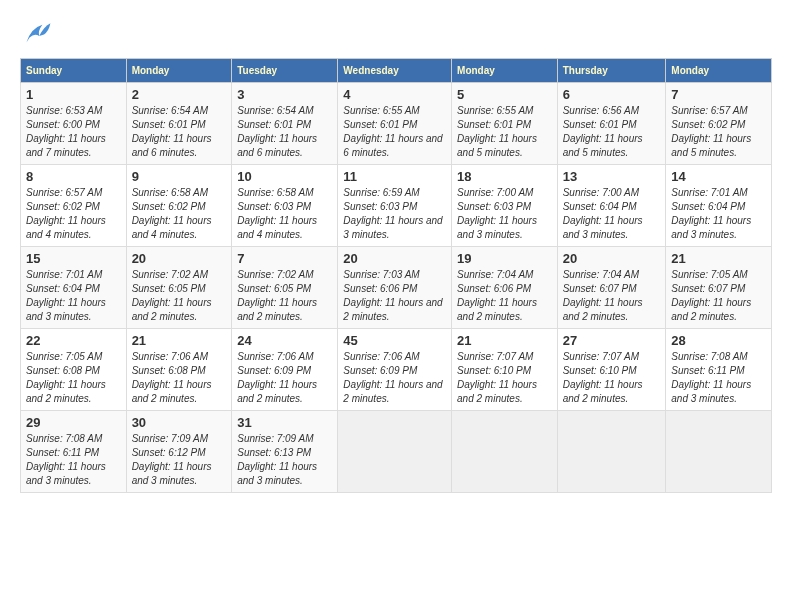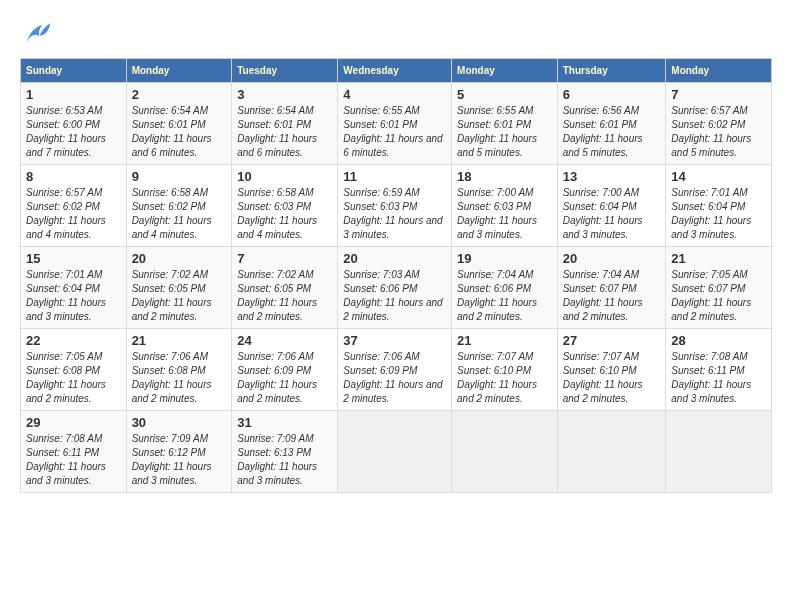--- a/index.html
+++ b/index.html
@@ -221,21 +221,21 @@
         </td>
         <td>
           <span class="day-num">21</span>
           <div class="day-info">Sunrise: 7:06 AM<br>Sunset: 6:08 PM<br>Daylight: 11 hours and 2 minutes.</div>
         </td>
         <td>
           <span class="day-num">24</span>
           <div class="day-info">Sunrise: 7:06 AM<br>Sunset: 6:09 PM<br>Daylight: 11 hours and 2 minutes.</div>
         </td>
         <td>
-          <span class="day-num">37</span>
+          <span class="day-num">45</span>
           <div class="day-info">Sunrise: 7:06 AM<br>Sunset: 6:09 PM<br>Daylight: 11 hours and 2 minutes.</div>
         </td>
         <td>
           <span class="day-num">21</span>
           <div class="day-info">Sunrise: 7:07 AM<br>Sunset: 6:10 PM<br>Daylight: 11 hours and 2 minutes.</div>
         </td>
         <td>
           <span class="day-num">27</span>
           <div class="day-info">Sunrise: 7:07 AM<br>Sunset: 6:10 PM<br>Daylight: 11 hours and 2 minutes.</div>
         </td>

